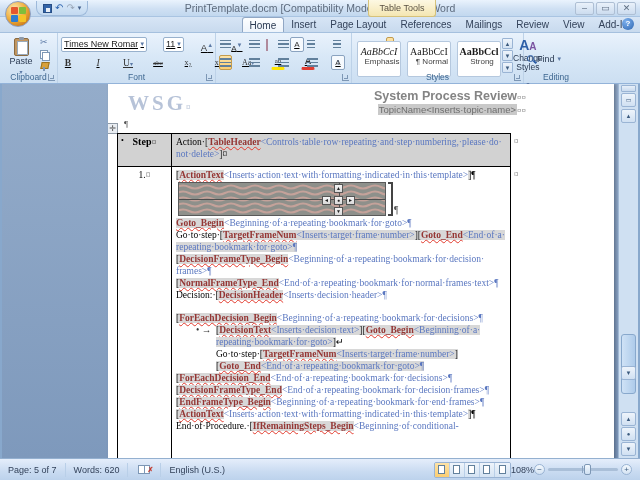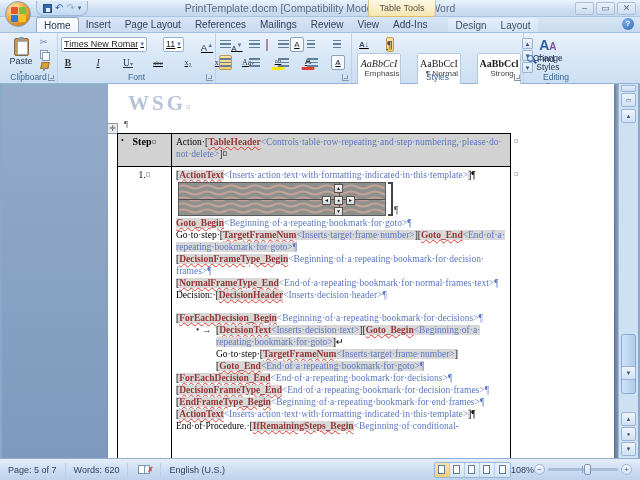--- a/index.html
+++ b/index.html
@@ -27,21 +27,21 @@
   .title-text { position:absolute; left:0; right:0; top:2px; text-align:center; font-size:10.5px; color:#5d6b7d; }
   .ctx-group { position:absolute; left:368px; top:0; width:68px; height:17px;
     background:linear-gradient(#fdf8e3,#f4e6b2); border:1px solid #d6c27a; border-top:none; border-radius:0 0 3px 3px;
     font-size:9px; color:#5a5244; text-align:center; line-height:16px; }
   .winbtns { position:absolute; right:4px; top:2px; display:flex; gap:2px; }
   .winbtn { width:19px; height:13px; border:1px solid #aebfd4; border-radius:2px;
     background:linear-gradient(#e9f1fa,#ccdcef); color:#5e6e82; font-size:9px; line-height:11px; text-align:center; }
 
   
   .tabrow { position:absolute; left:0; top:17px; width:640px; height:15px;
-    background:linear-gradient(#d7e5f5,#c8daee); display:flex; align-items:flex-end; padding-left:36px; }
+    background:linear-gradient(#d7e5f5,#c8daee); display:flex; align-items:flex-end; padding-left:47px;flex-direction:column; }
   .tab { font-size:10px; color:#33425a; padding:2px 7px 1px; border-radius:3px 3px 0 0; }
   .tab.active { background:linear-gradient(#fdfeff,#eef4fb); border:1px solid #91a7c4; border-bottom:none; color:#2a3a52; }
   .tab.ctx { color:#3b4f6b; }
   .ctx-tabs { margin-left:14px; display:flex; background:linear-gradient(#e4eefa,#d3e3f4); border-radius:3px 3px 0 0; }
   .help-btn { position:absolute; right:6px; top:1px; width:12px; height:12px; border-radius:50%;
     background:radial-gradient(circle at 35% 30%, #7db1ef, #2f66b0); color:#fff; font-size:8px; font-weight:bold;
     text-align:center; line-height:12px; }
 
   
   .ribbon { position:absolute; left:0; top:32px; width:640px; height:52px;
@@ -81,21 +81,21 @@
 
   .g-para { width:136px; }
   .pbtn { width:17px; height:15px; border:1px solid transparent; border-radius:2px; display:flex; align-items:center; justify-content:center; }
   .pbtn.on { background:linear-gradient(#fde3a7,#fbce72); border-color:#c29b4e; }
   .ilines { width:11px; height:9px; background:repeating-linear-gradient(to bottom,#61809c 0 1.5px,transparent 1.5px 3.5px); }
   .ilines.short { width:8px; }
   .pil { font-family:"Liberation Serif",serif; font-size:11px; color:#3b4f6b; font-weight:bold; line-height:11px; }
   .sortlbl { font-size:8px; color:#3b4f6b; font-weight:bold; }
 
   .g-styles { width:172px; }
-  .cards { display:flex; gap:16px; margin:18px 0 0 2px; }
+  .cards { display:flex; gap:6px; margin:6px 0 0 2px; }
   .card { width:44px; height:36px; background:#fff; border:1px solid #b5c8de; border-radius:2px; text-align:center; padding-top:4px; }
   .card .sample { font-family:"Liberation Serif",serif; font-size:10px; color:#1a1a1a; line-height:11px; }
   .card.emph .sample { font-style:italic; }
   .card.strong .sample { font-weight:bold; }
   .card .sname { font-size:8px; color:#444;padding-left:6px; }
   .scroll-strip { display:inline-flex; flex-direction:column; gap:1px; margin-left:1px; vertical-align:top; margin-top:3px; }
   .scroll-strip span { width:11px; height:11px; background:linear-gradient(#eef4fb,#d4e3f3); border:1px solid #9ab4d4;
     font-size:6px; color:#3b5a7e; text-align:center; line-height:10px; border-radius:1px; }
   .chgst { display:inline-block; width:40px; text-align:center; vertical-align:top; margin-top:1px; }
   .chgst .aa { font-size:14px; font-weight:bold; color:#2d5fa8; line-height:15px; }
@@ -392,20 +392,24 @@
         <span class="elabel">Select</span>
           <span class="arr">▾</span>
       </div>
       <span class="glabel">Editing</span>
     </div>
   </div>
 
   <div class="doc-area">
     <div class="page">
       <div class="logo"><span>WSG</span><span class="mk">¤</span></div>
+      <div class="head-right">
+        <div class="head-title"><span>System Process Review</span><span class="mk">¤¤</span></div>
+        <div class="head-sub"><span class="hl" id="subheading">TopicName&lt;Inserts·​topic·​name&gt;</span><span class="mk">¤¤</span></div>
+      </div>
       <div class="pilcrow-top">¶</div>
       <div class="tbl-handle">✛</div>
 
       <div class="doc-table">
         <div class="trow hdr">
           <div class="cell-step">
             <span class="rowbullet">•</span>
             <span>Step</span><span class="mk">¤</span>
           </div>
           <div class="cell-action" id="header-action"><span class="seg-bd">Action·​</span><span class="seg-gbh">[</span><span class="seg-bk">TableHeader</span><span class="seg-blh">&lt;Controls·​table·​row·​repeating·​and·​step·​numbering,·​please·​do·​not·​delete&gt;</span><span class="seg-gbh">]</span><span class="seg-bd">¤</span></div>

